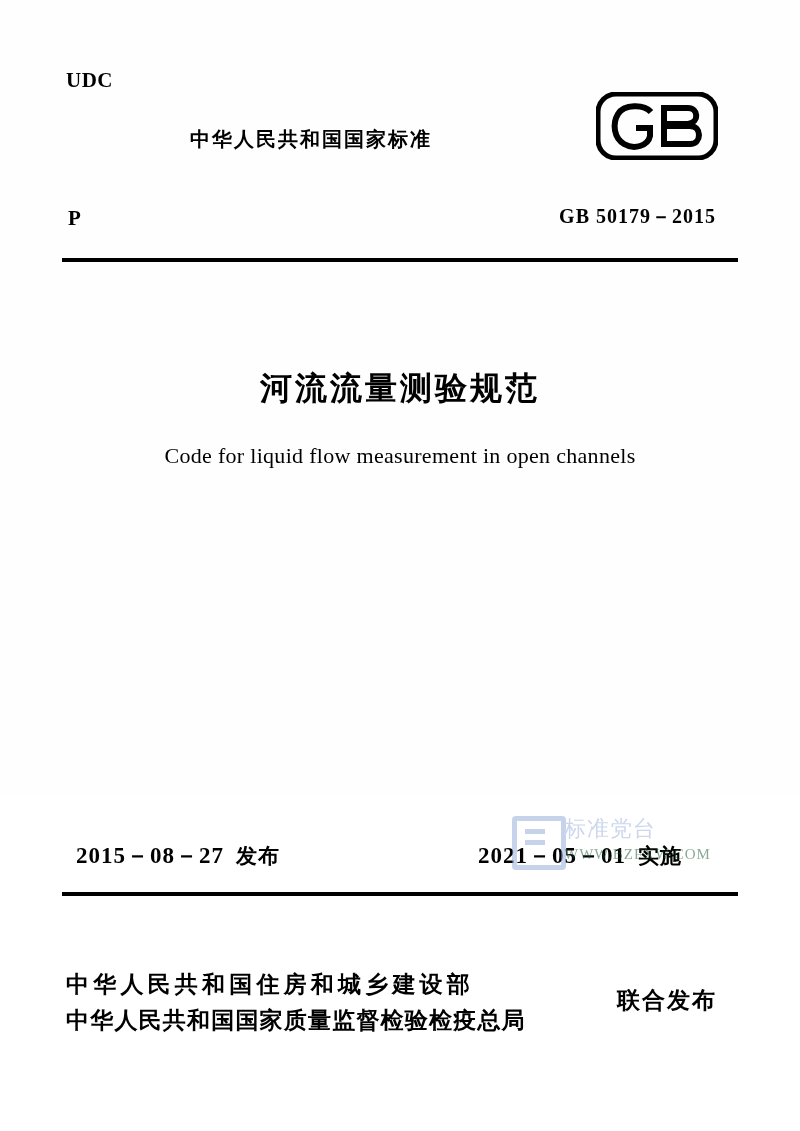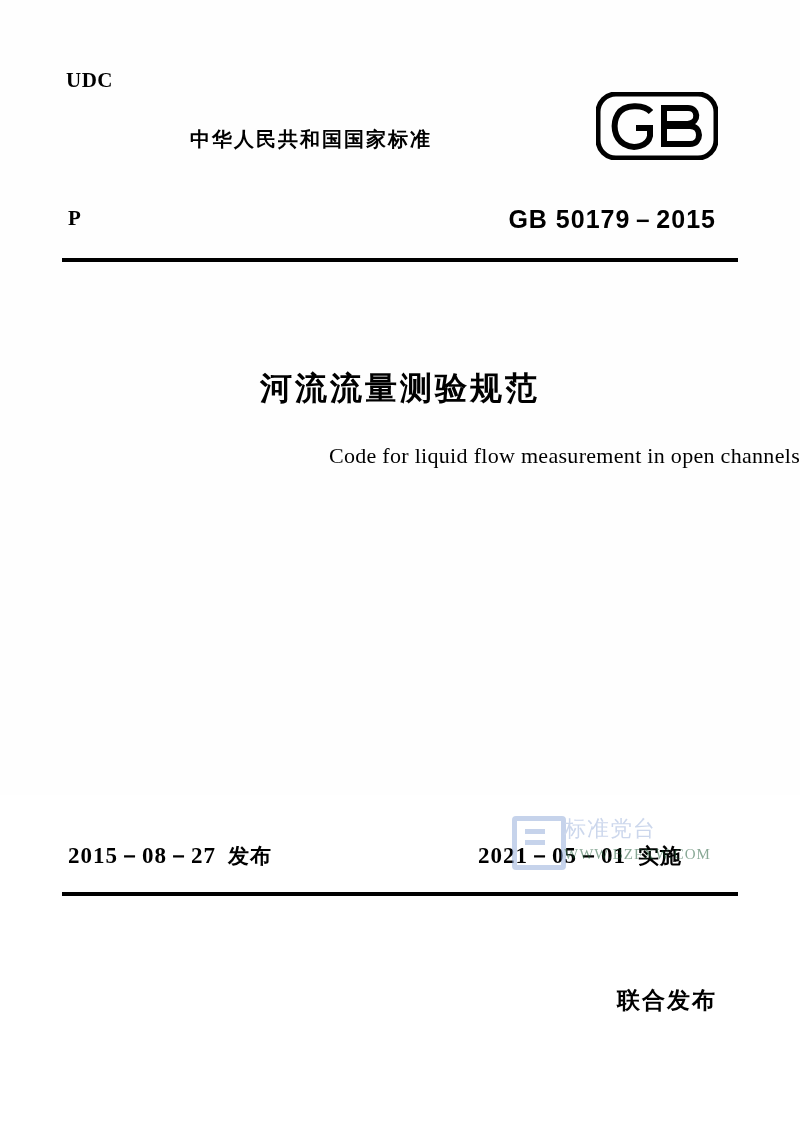--- a/index.html
+++ b/index.html
@@ -47,23 +47,23 @@
     top: 126px;
     font-family: "DejaVu Sans", sans-serif;
     font-weight: bold;
     font-size: 20px;
     letter-spacing: 2px;
   }
   .std-number {
     position: absolute;
     right: 84px;
     top: 203px;
-    font-family: Liberation Sans, sans-serif;
-    font-weight: bold;
-    font-size: 25px;
+    font-family: Liberation Serif, serif;
+    font-weight: bold;
+    font-size: 20px;
     letter-spacing: 1px;
     white-space: nowrap;
   }
 
   
   .gb-logo {
     position: absolute;
     right: 82px;
     top: 92px;
     width: 122px;
@@ -98,30 +98,30 @@
     font-family: "DejaVu Sans", sans-serif;
     font-weight: bold;
     font-size: 32px;
     letter-spacing: 3px;
   }
   .title-en {
     position: absolute;
     left: 0;
     right: 0;
     top: 443px;
-    text-align: right;
+    text-align: center;
     font-family: "Liberation Serif", serif;
     font-size: 22px;
     letter-spacing: 0.3px;
   }
 
   
   .date-issue {
     position: absolute;
-    left: 68px;
+    left: 76px;
     top: 840px;
     font-family: "Liberation Serif", serif;
     font-weight: bold;
     font-size: 23px;
     letter-spacing: 1px;
     white-space: nowrap;
   }
   .date-issue .cn, .date-effect .cn {
     font-family: "DejaVu Sans", sans-serif;
     font-size: 21px;
@@ -251,16 +251,20 @@
   </div>
 
   <div class="watermark">
     <div class="wm-box"></div>
     <div class="wm-text">标准党台</div>
     <div class="wm-url">WWW.BZFXW.COM</div>
   </div>
 
   <div class="rule-bottom"></div>
 
+  <div class="publishers">
+    <div class="pub-line-1">中华人民共和国住房和城乡建设部</div>
+    <div class="pub-line-2">中华人民共和国国家质量监督检验检疫总局</div>
+  </div>
 
   <div class="joint">联合发布</div>
 
 </div>
 
 </body></html>

